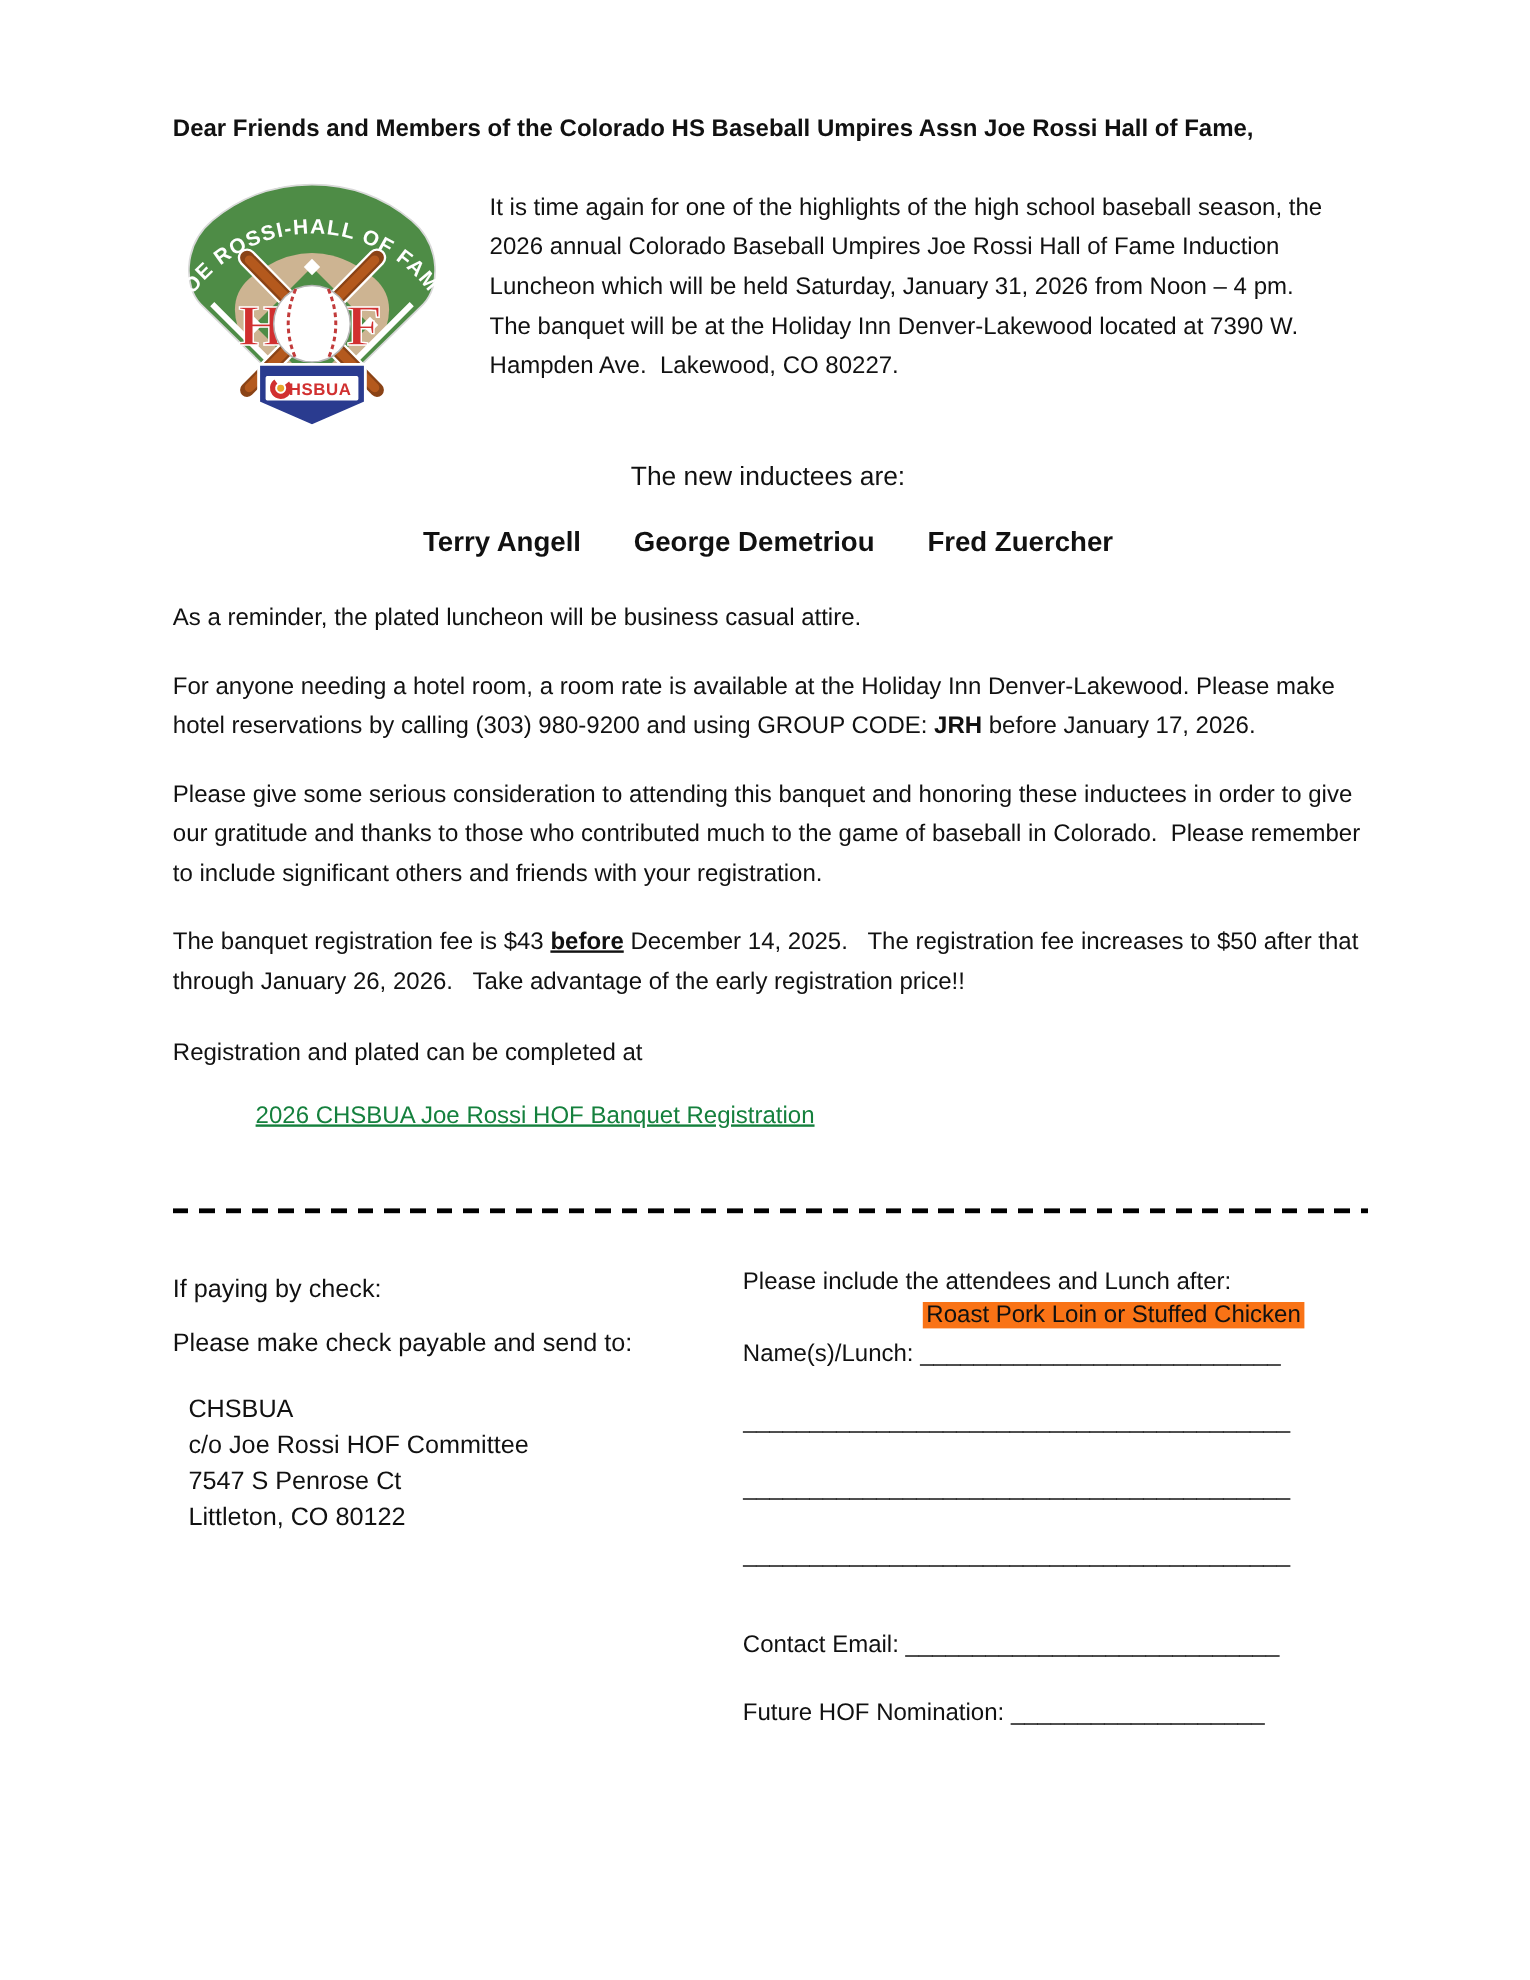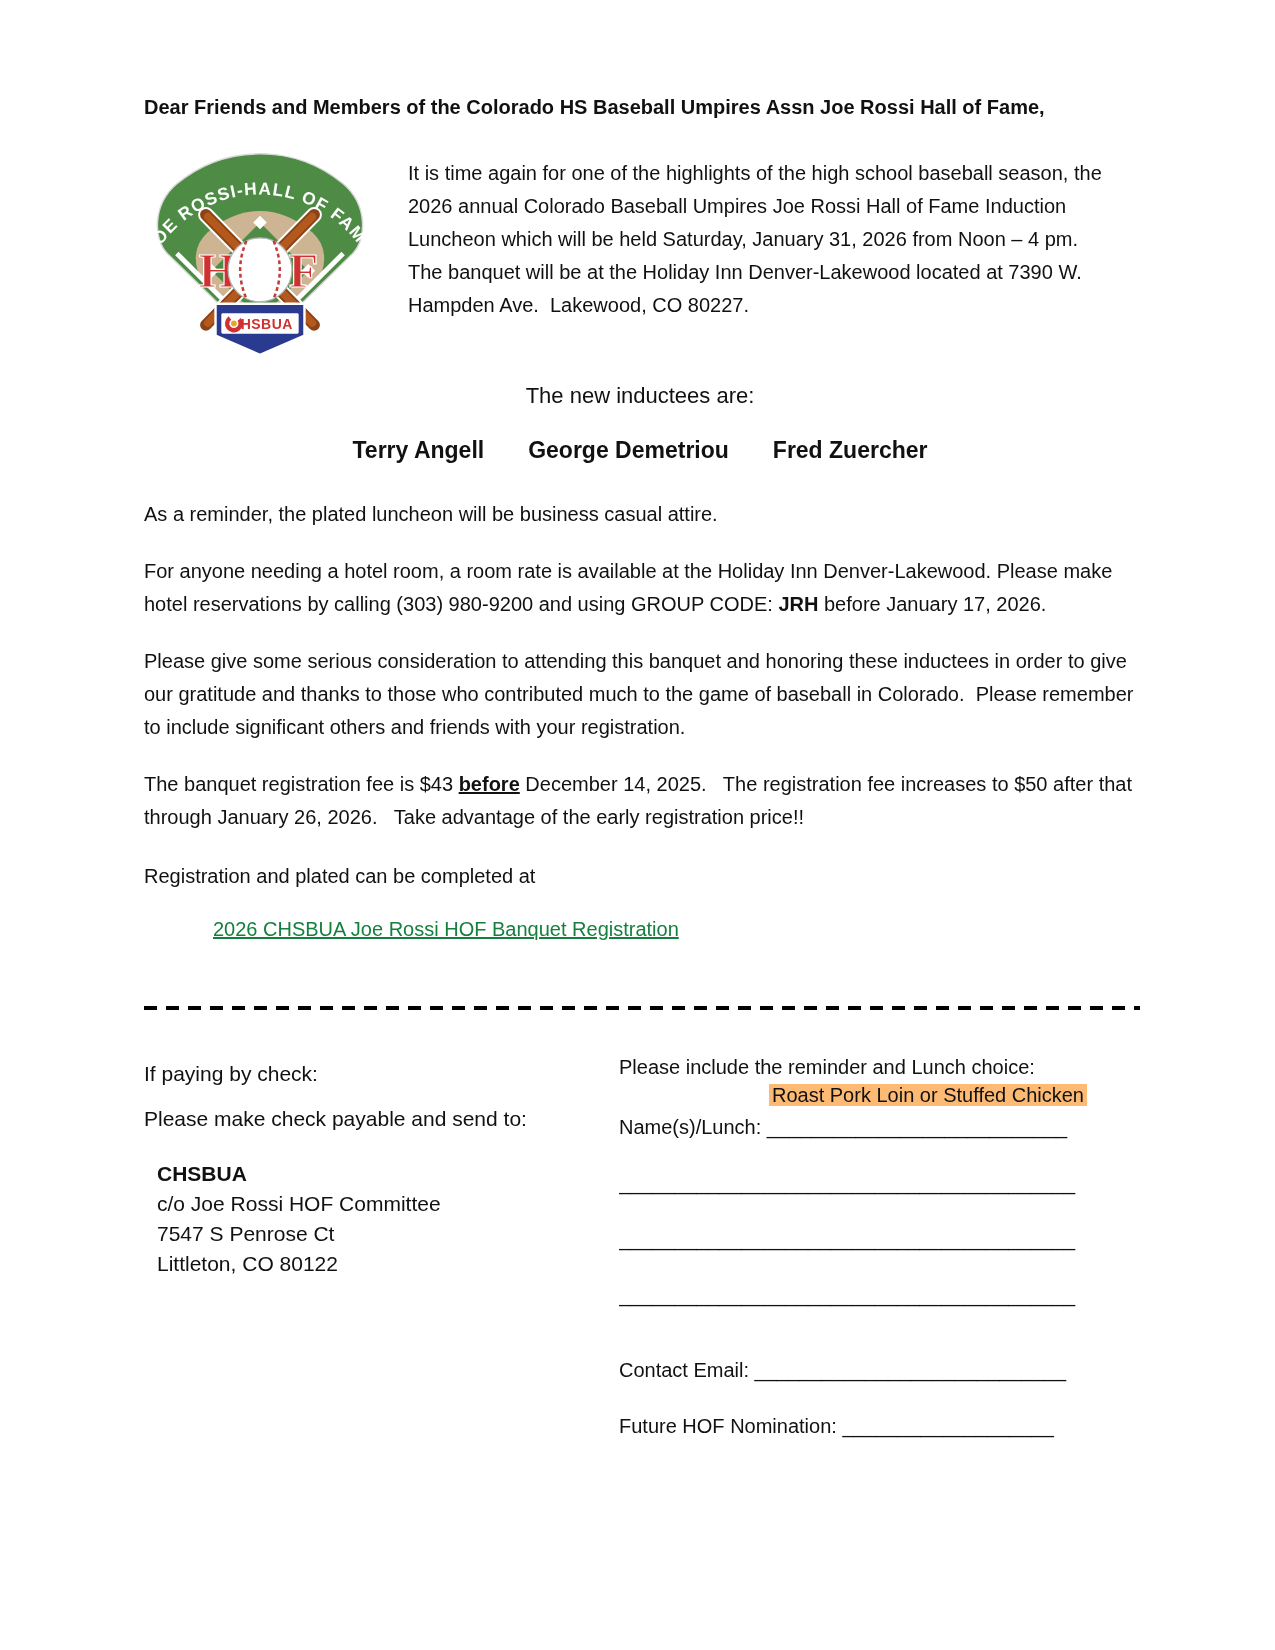--- a/index.html
+++ b/index.html
@@ -39,26 +39,26 @@
 
   .divider {
     margin-top:60px; height:4px; width:996px;
     background:repeating-linear-gradient(90deg,#000 0 13px,transparent 13px 22px);
   }
 
   .bottom-row { display:flex; margin-top:50px;gap:36px; }
   .left-col { width:439px; flex:none; font-size:21px; line-height:28px; }
   .left-line2 { margin-top:17px; }
   .address-block { margin-top:26px; margin-left:13px; line-height:30px; }
-  .payee { font-weight:700; }
+  .payee { font-weight:400; }
 
   .right-col { width:468px; font-size:20px; line-height:27px; }
   .form-intro { margin-top:-6px; }
   .highlight-line { text-align:right; margin-top:1px; }
-  .highlight-line span { background:#fdba74; padding:0 3px; }
+  .highlight-line span { background:#f97316; padding:0 3px; }
   .form-line { white-space:nowrap; overflow:hidden; }
   .names-line { margin-top:5px; }
   .blank-line { margin-top:29px; }
   .contact-line { margin-top:48px; }
   .nomination-line { margin-top:29px; }
 
   svg text { user-select:none; }
 </style>
 </head>
 <body>
@@ -151,21 +151,21 @@
         <div class="left-line2">Please make check payable and send to:</div>
         <div class="address-block">
           <div class="payee">CHSBUA</div>
           <div>c/o Joe Rossi HOF Committee</div>
           <div>7547 S Penrose Ct</div>
           <div>Littleton, CO  80122</div>
         </div>
       </div>
 
       <div class="right-col">
-        <div class="form-intro">Please include the reminder and Lunch choice:</div>
+        <div class="form-intro">Please include the attendees and Lunch after:</div>
         <div class="highlight-line">
           <span>Roast Pork Loin or Stuffed Chicken</span>
         </div>
         <div class="form-line names-line"><span>Name(s)/Lunch: </span><span>___________________________</span></div>
         <div class="form-line blank-line">_________________________________________</div>
         <div class="form-line blank-line">_________________________________________</div>
         <div class="form-line blank-line">_________________________________________</div>
         <div class="form-line contact-line"><span>Contact Email: </span><span>____________________________</span></div>
         <div class="form-line nomination-line"><span>Future HOF Nomination: </span><span>___________________</span></div>
       </div>

